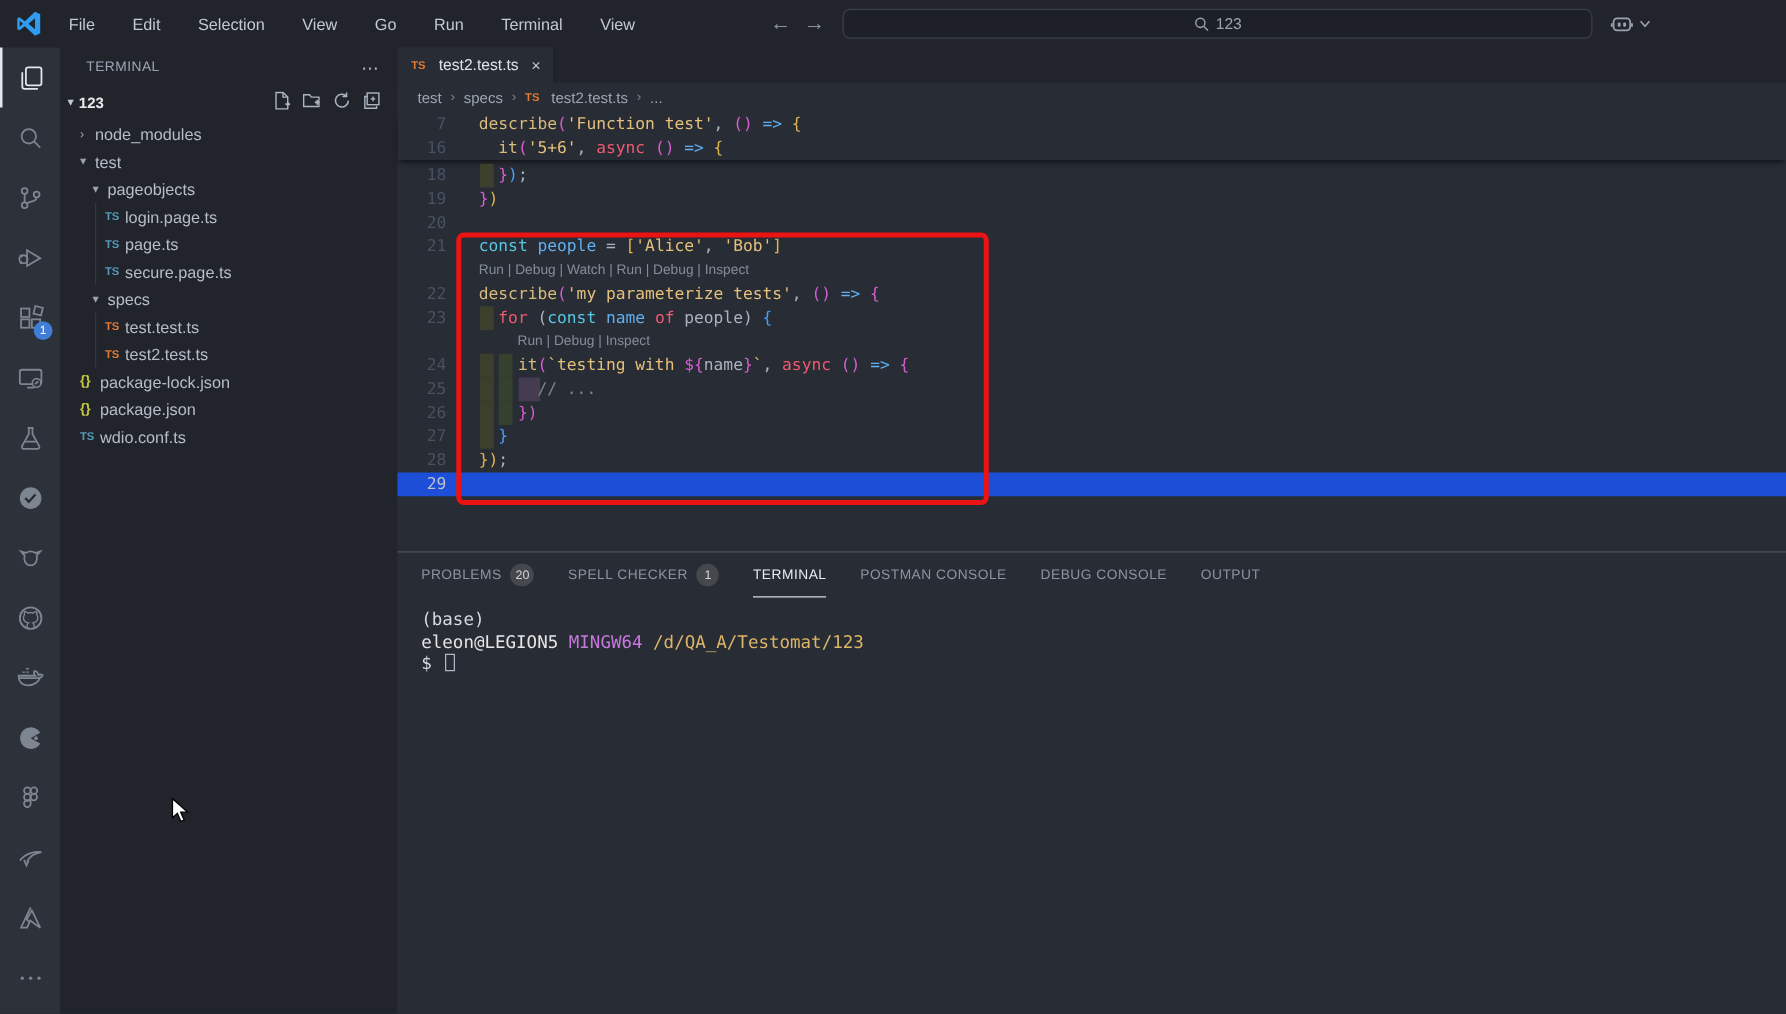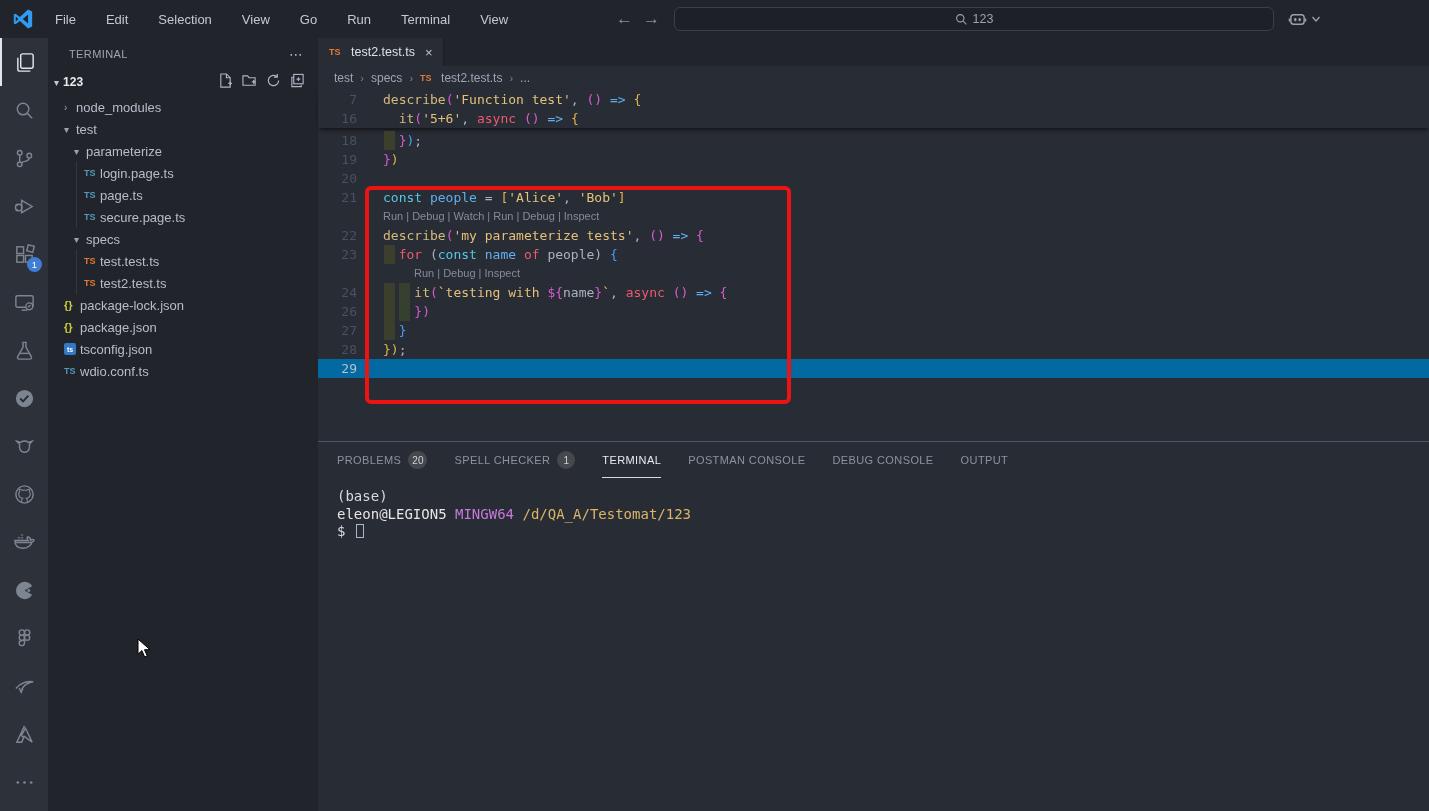--- a/index.html
+++ b/index.html
@@ -53,21 +53,21 @@
          color:#dde1e8; font-size:12.5px; border-right:1px solid #1b1e23; }
   .tab .close { color:#c0c6cf; font-size:13px; margin-left:4px; }
   .breadcrumb { height:24px; display:flex; align-items:center; gap:7px; padding-left:16px; color:#9da5b4; font-size:12px; }
   .breadcrumb .sep { font-size:11px; color:#7d8590; }
 
   .editor { height:351px; position:relative; }
   .code-row { height:19px; display:flex; font-size:13px; line-height:19px; position:relative; }
   .gutter { width:65px; flex:0 0 auto; text-align:right; padding-right:26px; color:#495162; font-family:"DejaVu Sans Mono",monospace; }
   .gutter.active { color:#bac1cc; }
   .code-content { position:relative; font-family:"DejaVu Sans Mono",monospace; white-space:pre; z-index:1; }
-  .row-active { background:#0369a1; }
+  .row-active { background:#1d4ed8; }
   .sticky { position:relative; box-shadow:0 3px 4px -1px rgba(0,0,0,.55); margin-bottom:3px; }
   .lens { font-size:11px; color:#848c9a; font-family:"Liberation Sans",sans-serif; line-height:19px; }
   .iblock { position:absolute; top:0; height:19px; z-index:0; }
   .ib-a { background:#3b3f2c; } .ib-b { background:#35402e; } .ib-sel { background:#453c52; }
 
   .tk-fn{color:#d7ba7d} .tk-str{color:#e5c07b} .tk-kw{color:#ef596f} .tk-type{color:#57c7e3}
   .tk-var{color:#61afef} .tk-txt{color:#abb2bf} .tk-cmt{color:#7f848e}
   .tk-p1{color:#d65dd0} .tk-p2{color:#e0b44d} .tk-p3{color:#4a9df8} .tk-arrow{color:#61afef}
 
   .redbox { position:absolute; left:47px; top:96px; width:426px; height:218px; border:4px solid #ec1313;
@@ -268,21 +268,21 @@
         <div class="tree-row" style="padding-left: 16px;">
           <span class="chev">›</span>
           <span>node_modules</span>
         </div>
         <div class="tree-row" style="padding-left: 16px;">
           <span class="chev">▾</span>
           <span>test</span>
         </div>
         <div class="tree-row" style="padding-left: 26px;">
           <span class="chev">▾</span>
-          <span>parameterize</span>
+          <span>pageobjects</span>
         </div>
         <div class="tree-row" style="padding-left: 36px;">
           <span class="guide"></span>
           <span class="ts-ico ts-blue">TS</span>
           <span>login.page.ts</span>
         </div>
         <div class="tree-row" style="padding-left: 36px;">
           <span class="guide"></span>
           <span class="ts-ico ts-blue">TS</span>
           <span>page.ts</span>
@@ -306,24 +306,20 @@
           <span class="ts-ico ts-orange">TS</span>
           <span>test2.test.ts</span>
         </div>
         <div class="tree-row" style="padding-left: 16px;">
           <span class="json-ico">{}</span>
           <span>package-lock.json</span>
         </div>
         <div class="tree-row" style="padding-left: 16px;">
           <span class="json-ico">{}</span>
           <span>package.json</span>
-        </div>
-        <div class="tree-row" style="padding-left: 16px;">
-          <span class="tsconfig-ico">ts</span>
-          <span>tsconfig.json</span>
         </div>
         <div class="tree-row" style="padding-left: 16px;">
           <span class="ts-ico ts-blue">TS</span>
           <span>wdio.conf.ts</span>
         </div>
       </div>
   </div>
 
   <div class="editorcol">
     <div class="tabbar">
@@ -394,20 +390,24 @@
           </div>
           <div class="code-row">
             <span class="gutter"></span>
             <span class="code-content lens" style="padding-left: 31px;">Run | Debug | Inspect</span>
           </div>
           <div class="code-row">
             <span class="gutter">24</span>
             <span class="code-content"><span class="iblock ib-a" style="left: 1px; width: 11px;"></span><span class="iblock ib-b" style="left: 16px; width: 11px;"></span><span class="tk-txt" style="position: relative;">    </span><span class="tk-fn" style="position: relative;">it</span><span class="tk-p1" style="position: relative;">(</span><span class="tk-str" style="position: relative;">`testing with </span><span class="tk-p1" style="position: relative;">${</span><span class="tk-txt" style="position: relative;">name</span><span class="tk-p1" style="position: relative;">}</span><span class="tk-str" style="position: relative;">`</span><span class="tk-txt" style="position: relative;">, </span><span class="tk-kw" style="position: relative;">async</span><span class="tk-txt" style="position: relative;"> </span><span class="tk-p1" style="position: relative;">()</span><span class="tk-txt" style="position: relative;"> </span><span class="tk-arrow" style="position: relative;">=&gt;</span><span class="tk-txt" style="position: relative;"> </span><span class="tk-p1" style="position: relative;">{</span></span>
           </div>
           <div class="code-row">
+            <span class="gutter">25</span>
+            <span class="code-content"><span class="iblock ib-a" style="left: 1px; width: 11px;"></span><span class="iblock ib-b" style="left: 16px; width: 11px;"></span><span class="iblock ib-sel" style="left: 32px; width: 17px;"></span><span class="tk-txt" style="position: relative;">      </span><span class="tk-cmt" style="position: relative;">// ...</span></span>
+          </div>
+          <div class="code-row">
             <span class="gutter">26</span>
             <span class="code-content"><span class="iblock ib-a" style="left: 1px; width: 11px;"></span><span class="iblock ib-b" style="left: 16px; width: 11px;"></span><span class="tk-txt" style="position: relative;">    </span><span class="tk-p1" style="position: relative;">})</span></span>
           </div>
           <div class="code-row">
             <span class="gutter">27</span>
             <span class="code-content"><span class="iblock ib-a" style="left: 1px; width: 11px;"></span><span class="tk-txt" style="position: relative;">  </span><span class="tk-p3" style="position: relative;">}</span></span>
           </div>
           <div class="code-row">
             <span class="gutter">28</span>
             <span class="code-content"><span class="tk-p2" style="position: relative;">})</span><span class="tk-txt" style="position: relative;">;</span></span>

